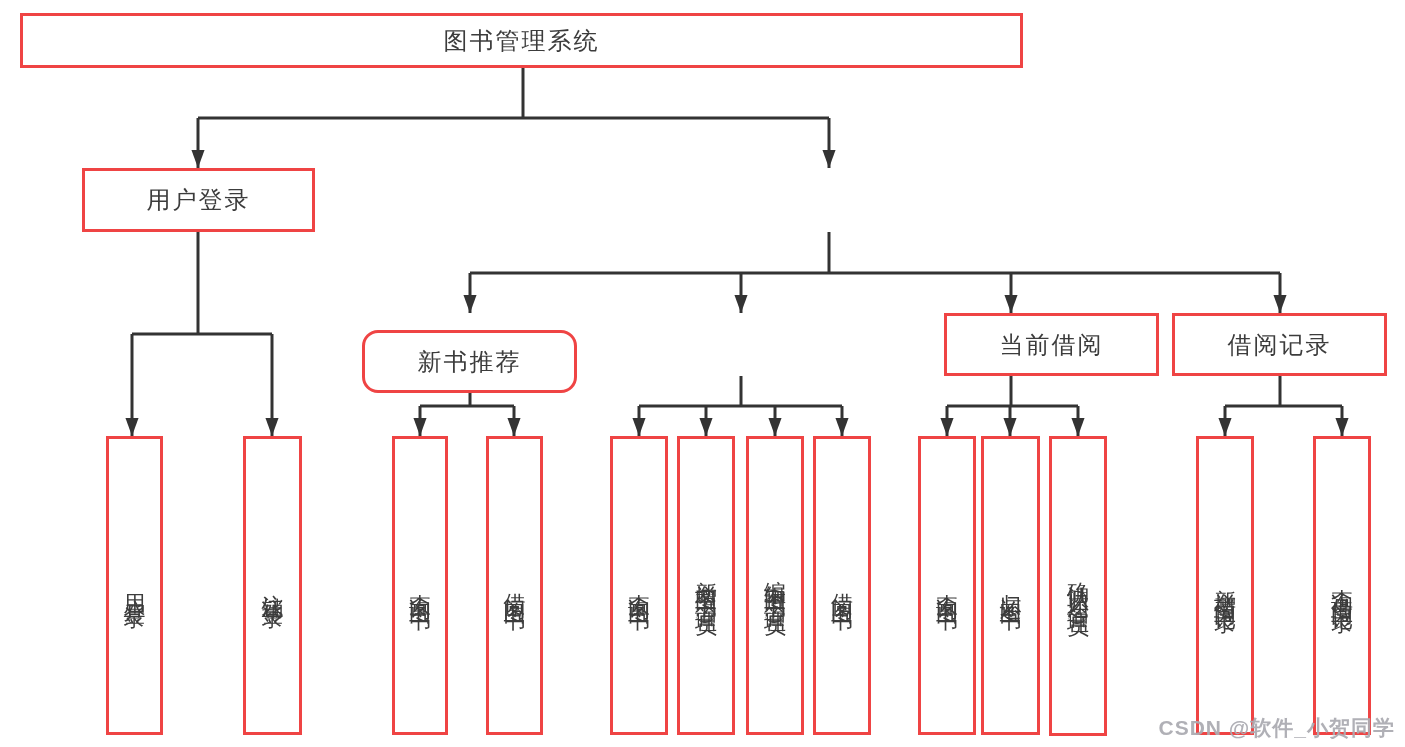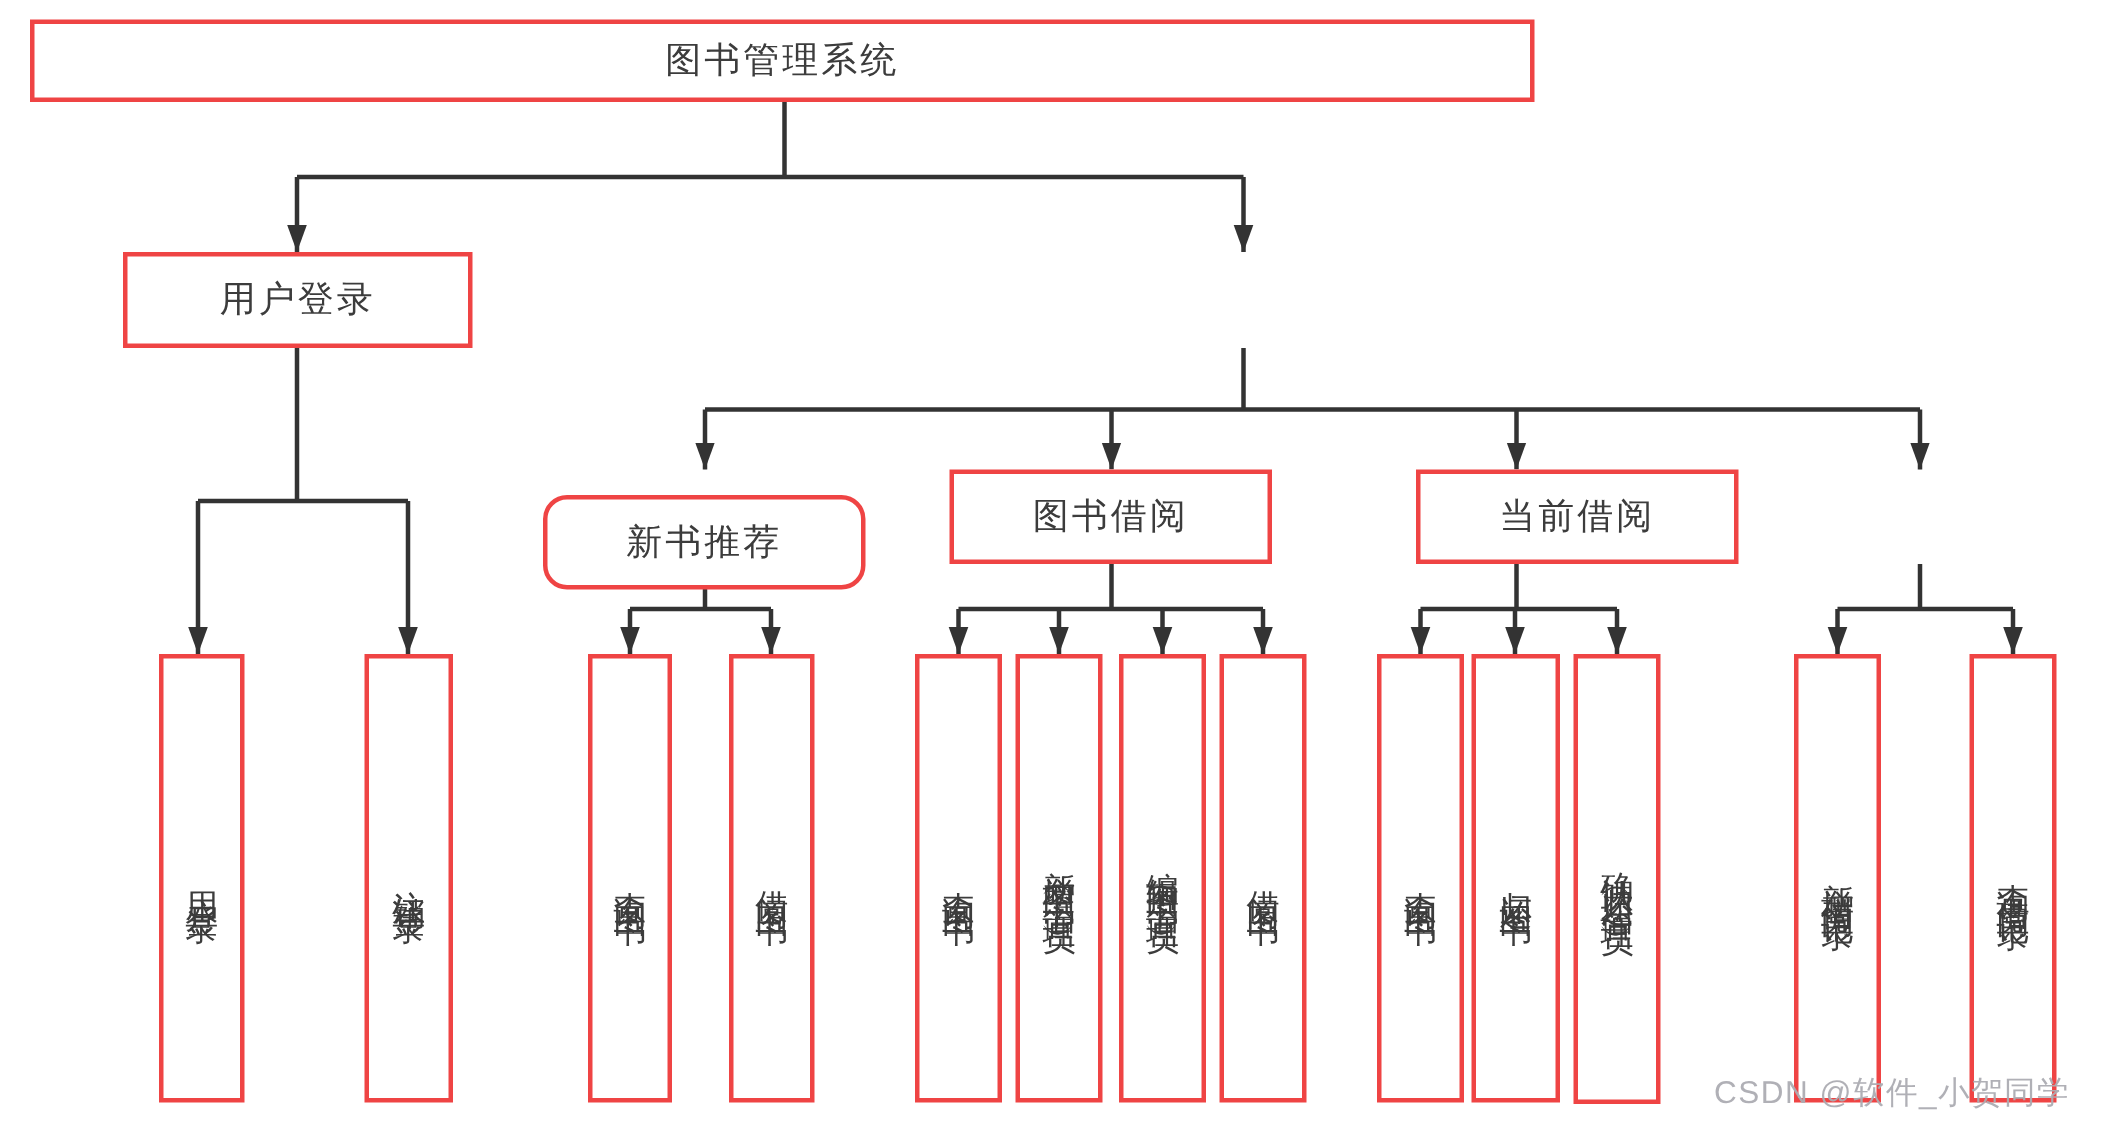--- a/index.html
+++ b/index.html
@@ -40,27 +40,28 @@
   .node.leaf span {
     writing-mode: vertical-rl;
     text-orientation: upright;
     font-size: 22px;
     letter-spacing: 5px;
     line-height: 1;
     white-space: nowrap;
   }
   .watermark {
     position: absolute;
-    right: 25px;
+    right: 10px;
     bottom: 5px;
     font-size: 21px;
     letter-spacing: 1px;
     color: rgba(172, 172, 178, 0.95);
     z-index: 2;
     white-space: nowrap;
+    font-weight: bold;
   }
 </style>
 </head>
 <body>
 
 <div id="canvas">
 
   <svg id="connectors" width="1405" height="747" viewBox="0 0 1405 747">
     <defs>
       <marker id="arrow" markerUnits="userSpaceOnUse" markerWidth="18" markerHeight="24" viewBox="0 0 22 16" refX="22" refY="8" orient="auto">
@@ -109,22 +110,22 @@
       <path d="M1225 406 V436" marker-end="url(#arrow)"></path>
       <path d="M1342 406 V436" marker-end="url(#arrow)"></path>
     </g>
   </svg>
 
   <div class="node h-label" style="left:20px; top:13px; width:1003px; height:55px;">图书管理系统</div>
 
   <div class="node h-label" style="left:82px; top:168px; width:233px; height:64px;">用户登录</div>
 
   <div class="node h-label" style="left:362px; top:330px; width:215px; height:63px;border-radius:16px;">新书推荐</div>
-  <div class="node h-label" style="left:633px; top:313px; width:215px; height:63px;">图书借阅</div>
   <div class="node h-label" style="left:903px; top:313px; width:215px; height:63px;margin-left:41px;">当前借阅</div>
+  <div class="node h-label" style="left:1172px; top:313px; width:215px; height:63px;">借阅记录</div>
 
   <div class="node leaf" style="left:106px; top:436px; width:57px; height:299px;">
     <span>用户登录</span>
   </div>
   <div class="node leaf" style="left:243px; top:436px; width:59px; height:299px;">
     <span>注销登录</span>
   </div>
 
   <div class="node leaf" style="left:392px; top:436px; width:56px; height:299px;">
     <span>查询图书</span>

